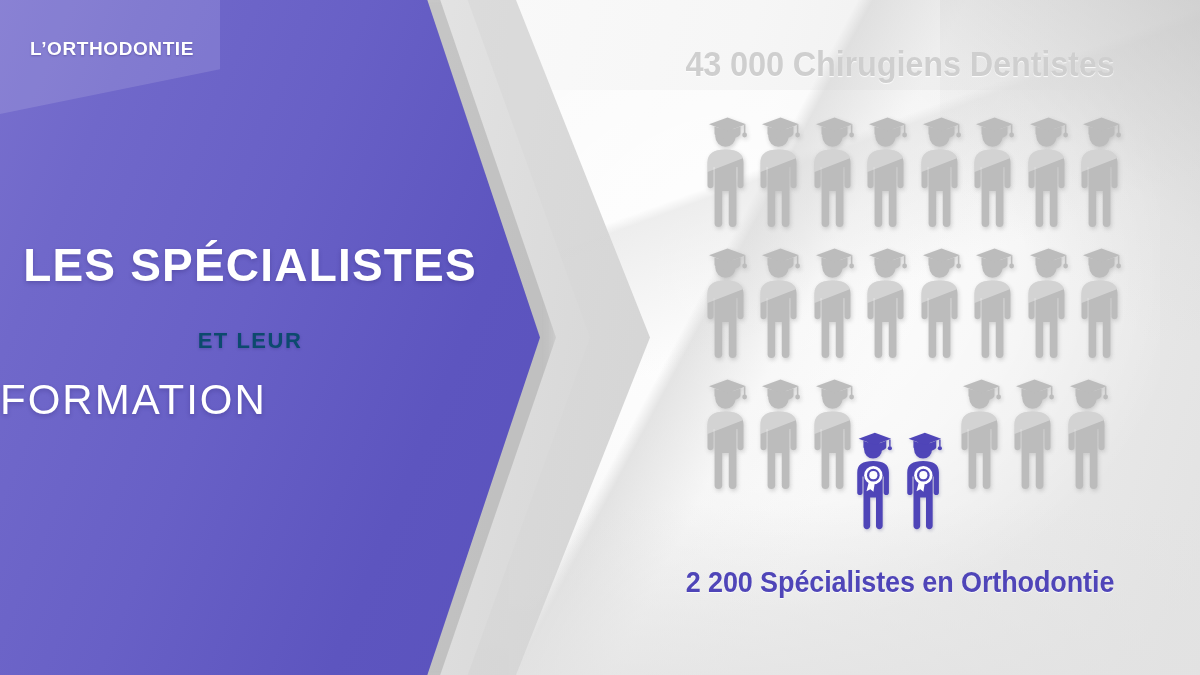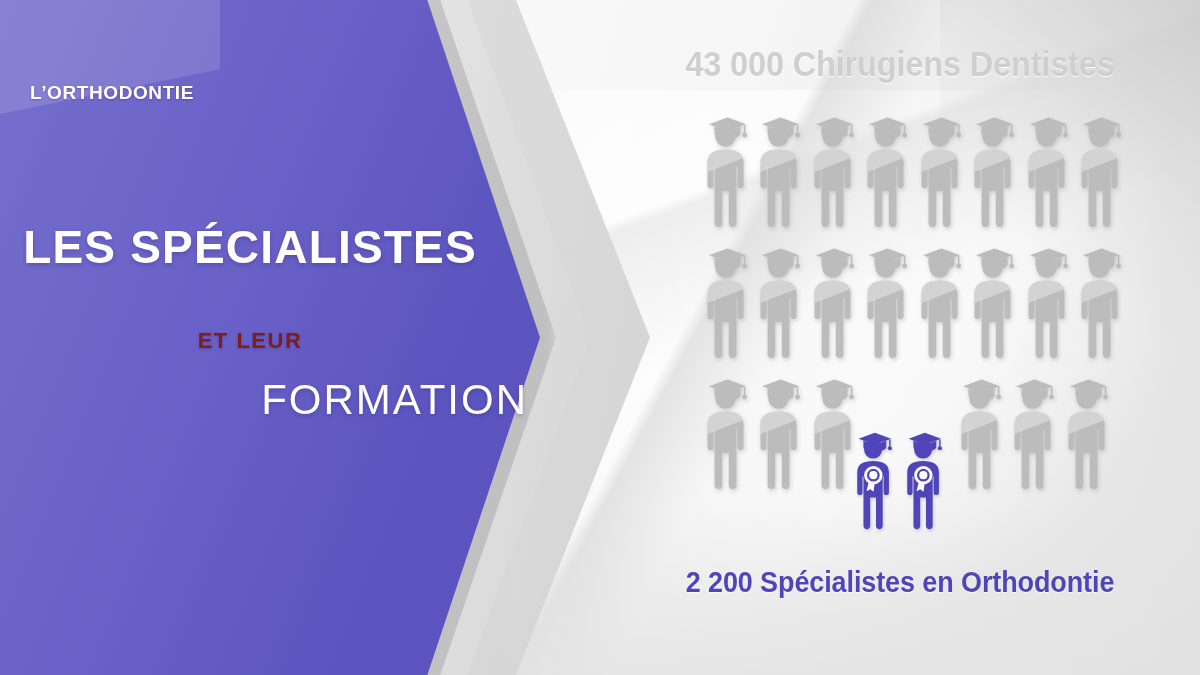--- a/index.html
+++ b/index.html
@@ -98,57 +98,55 @@
   .kicker {
     position: absolute;
     left: 30px; top: 36px;
     color: #ffffff;
     font-size: 19px;
     font-weight: bold;
     letter-spacing: 0.6px;
     line-height: 1.38;
     text-transform: uppercase;
     text-shadow: 0 1px 2px rgba(40,30,100,0.35);
-    margin-top: 44px;
   }
   .kicker .k-l2 { display: block; padding-left: 16px; }
 
   .title-main {
     position: absolute;
-    left: 0; top: 220px;
+    left: 0; top: 238px;
     width: 500px;
     text-align: center;
     color: #ffffff;
     font-size: 46px;
     font-weight: bold;
     letter-spacing: 1.2px;
     text-shadow: 0 2px 4px rgba(40,30,100,0.28);
   }
   .title-mid {
     position: absolute;
     left: 0; top: 328px;
     width: 500px;
     text-align: center;
-    color: #7f1d1d;
+    color: #0c4a6e;
     font-size: 22px;
     font-weight: bold;
     letter-spacing: 1.5px;
     text-shadow: 0 1px 3px rgba(40,30,100,0.28);
   }
   .title-sub {
     position: absolute;
     left: 0; top: 376px;
     width: 500px;
-    text-align: right;
+    text-align: left;
     color: #ffffff;
     font-size: 42px;
     font-weight: normal;
     letter-spacing: 2px;
     text-shadow: 0 2px 4px rgba(40,30,100,0.28);
-    padding-left: 28px;
   }
 
   
   .caption-top {
     position: absolute;
     left: 640px; top: 44px;
     width: 520px;
     text-align: center;
     font-size: 35px;
     font-weight: bold;

